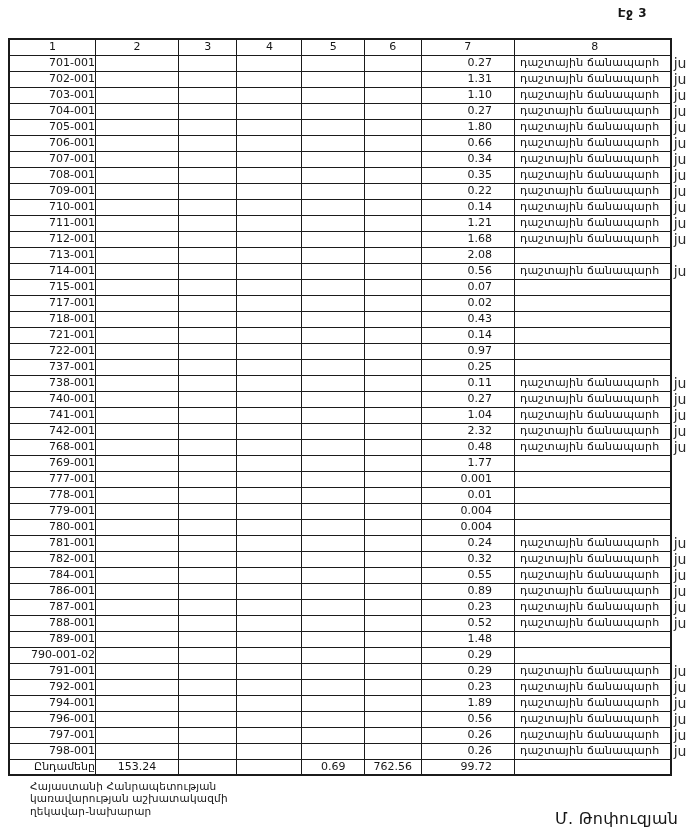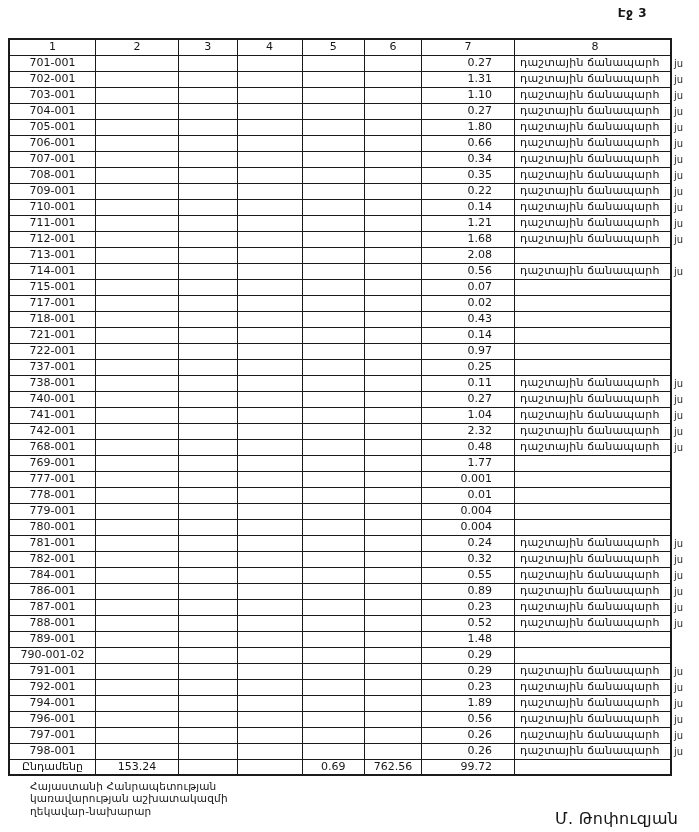--- a/index.html
+++ b/index.html
@@ -17,31 +17,31 @@
     position:absolute; left:8px; top:38px;
     border-collapse:collapse; table-layout:fixed;
   }
   .c {
     border:1px solid #1b1b1b; height:16px;
     font-size:11px; line-height:14px;
     overflow:hidden; white-space:nowrap;
     vertical-align:middle;
   }
   th.c { font-weight:normal; text-align:center; }
-  .col1 { width:88px; text-align:center; }
+  .col1 { width:88px; text-align:right; }
   .col2 { width:86px; }
   .col3 { width:62px; }
   .col4 { width:69px; }
   .col5 { width:65px; }
   .col6 { width:58px; }
   .col7 { width:96px; }
   .col8 { width:157px; text-align:left; padding-left:5px; letter-spacing:0.2px; }
   .m {
     width:28px; border:none; background:transparent;
-    font-size:10px; color:#2c2c2c; padding-left:2px;
+    font-size:14px; color:#2c2c2c; padding-left:2px;
     vertical-align:middle; white-space:nowrap; overflow:hidden;margin-left:11px;
   }
   .num { text-align:right; padding-right:22px; }
   .ctr { text-align:center; }
   .bold { font-weight:normal; }
   
   table.doc .c.col1 { border-left-width:2px; }
   table.doc .c.col8 { border-right-width:2px; }
   table.doc thead .c { border-top-width:2px; }
   table.doc tfoot .c { border-bottom-width:2px; }

